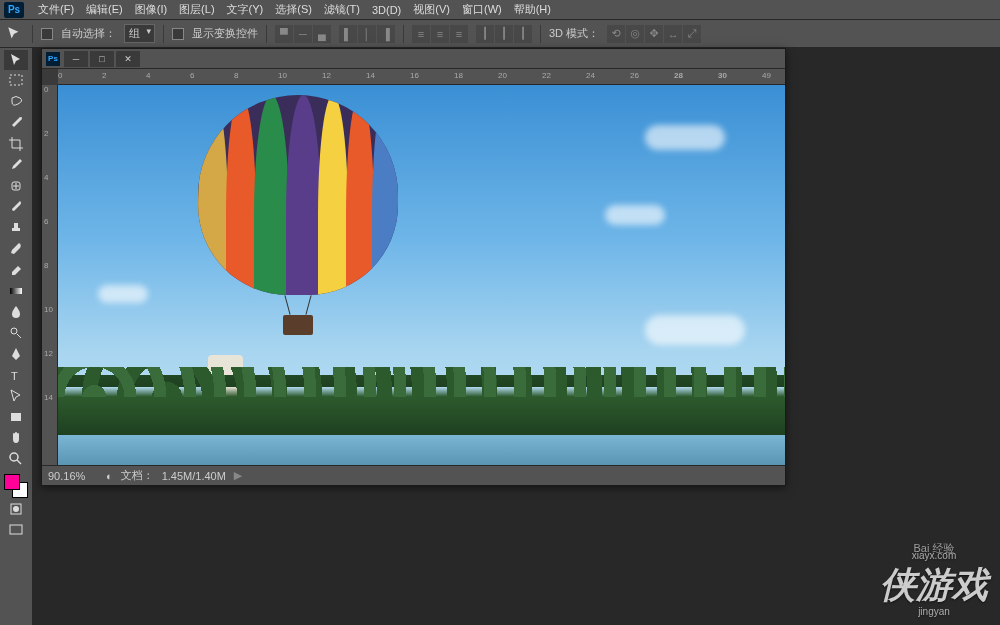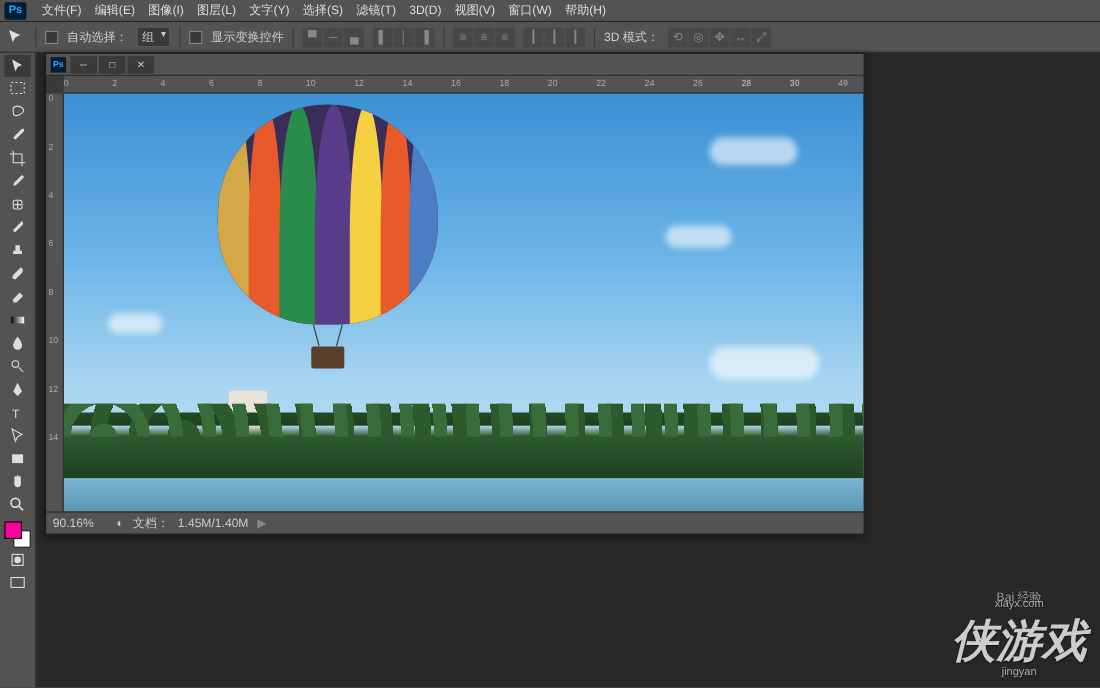--- a/index.html
+++ b/index.html
@@ -56,21 +56,21 @@
 .ropes::after{right:4px;transform:rotate(15deg)}
 .land{position:absolute;bottom:0;left:0;right:0;height:90px}
 .trees{height:60px;background:linear-gradient(180deg,transparent 0%,#2d5a2d 20%,#1e4020 100%);border-top:12px solid transparent;position:relative}
 .trees::before{content:"";position:absolute;top:-20px;left:0;right:0;height:30px;background:repeating-radial-gradient(circle at 5% 100%,#3a6b3a 0,#3a6b3a 12px,transparent 12px,transparent 30px),repeating-radial-gradient(circle at 15% 100%,#2d5a2d 0,#2d5a2d 15px,transparent 15px,transparent 35px)}
 .water{height:30px;background:linear-gradient(180deg,#7ab5d4 0%,#5a95b4 100%)}
 .tower{position:absolute;bottom:60px;left:150px;width:35px;height:50px;background:#e8e4d8;border-radius:4px}
 .statusbar{position:absolute;bottom:0;left:0;right:0;height:20px;background:#535353;display:flex;align-items:center;padding:0 6px;gap:8px;border-top:1px solid #282828;font-size:10px}
 .statusbar .zoom{width:50px}
 .statusbar .play{color:#888}
 .watermark{position:absolute;bottom:8px;right:12px;color:#fff;text-shadow:0 1px 2px rgba(0,0,0,.6);pointer-events:none;text-align:center}
-.watermark .big{font-size:41px;font-weight:bold;font-style:italic}
+.watermark .big{font-size:36px;font-weight:bold;font-style:italic}
 .watermark .small{font-size:10px;opacity:.8}
 </style>
 </head>
 <body>
 
 <div class="menubar">
   <div class="ps-logo">Ps</div>
   <div class="menu-item">文件(F)</div>
   <div class="menu-item">编辑(E)</div>
   <div class="menu-item">图像(I)</div>

